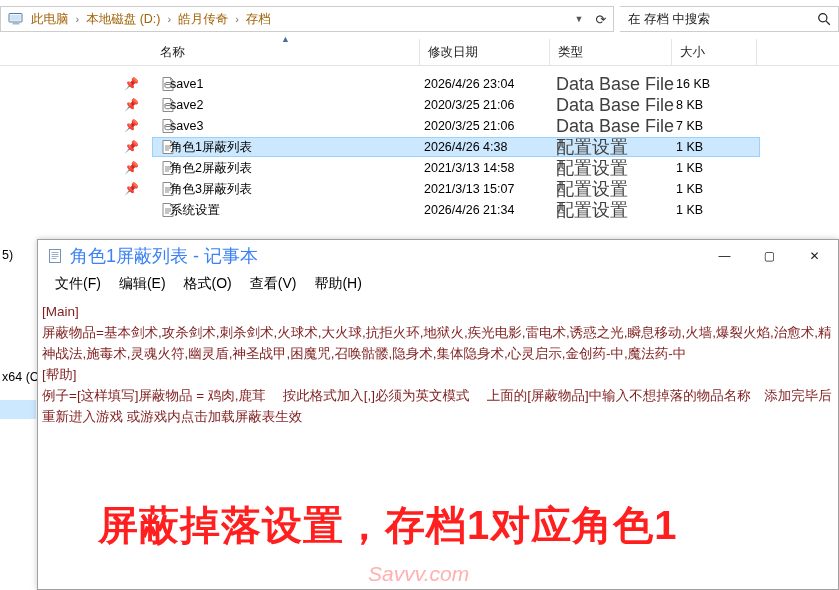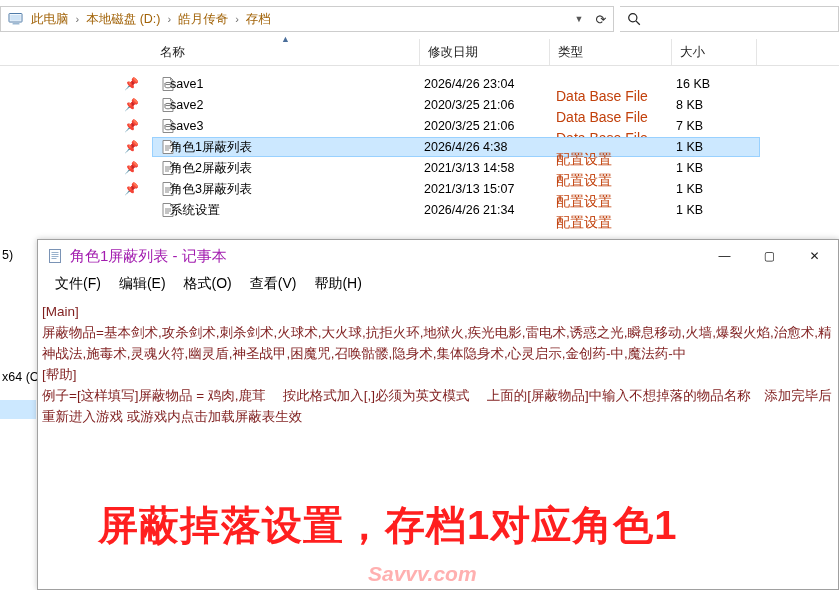--- a/index.html
+++ b/index.html
@@ -189,25 +189,25 @@
     top: 0;
     height: 20px;
     line-height: 20px;
     font-size: 12.5px;
     color: #000;
     white-space: nowrap;
   }
   .f-type {
     position: absolute;
     left: 556px;
-    top: 12px;
+    top: 0;
     height: 20px;
     line-height: 20px;
-    font-size: 14px;
-    color: #c2410c;
+    font-size: 18px;
+    color: #404040;
     white-space: nowrap;
   }
   .f-size {
     position: absolute;
     left: 676px;
     top: 0;
     width: 78px;
     height: 20px;
     line-height: 20px;
     font-size: 12.5px;
@@ -250,22 +250,22 @@
     background: #ffffff;
     display: flex;
     align-items: center;
   }
   #np-icon {
     width: 16px; height: 16px;
     margin-left: 9px; margin-right: 7px;
     flex: 0 0 auto;
   }
   #np-title {
-    font-size: 15px;
-    color: #a21caf;
+    font-size: 18px;
+    color: #3b82f6;
     white-space: nowrap;
   }
   .np-btn {
     position: absolute;
     top: 0;
     width: 45px;
     height: 31px;
     display: flex;
     align-items: center;
     justify-content: center;
@@ -315,21 +315,21 @@
     font-weight: bold;
     color: #ff1f1f;
     letter-spacing: 1px;
     white-space: nowrap;
   }
   #watermark-sub {
     position: absolute;
     left: 330px;
     top: 322px;
     font-size: 21px;
-    font-weight: bold;
+    font-weight: normal;
     font-style: italic;
     color: #ffb0b0;
     white-space: nowrap;
   }
 </style>
 </head>
 <body>
 
 <div id="explorer">
 
@@ -352,20 +352,21 @@
       <span class="crumb-sep">›</span>
       <span class="crumb">皓月传奇</span>
       <span class="crumb-sep">›</span>
       <span class="crumb">存档</span>
     </div>
     <div class="crumb-caret">▼</div>
     <div class="crumb-refresh">⟳</div>
   </div>
 
   <div id="search-box">
+    <div id="search-text" title="在 存档 中搜索">在 存档 中搜索</div>
     <div id="search-icon-wrap">
       <svg width="14" height="14" viewBox="0 0 14 14">
         <circle cx="5.8" cy="5.8" r="4.1" fill="none" stroke="#222" stroke-width="1.2"></circle>
         <line x1="8.9" y1="8.9" x2="12.8" y2="12.8" stroke="#222" stroke-width="1.3"></line>
       </svg>
     </div>
   </div>
 
   <div id="col-header">
     <div class="col" id="col-name">名称</div>

